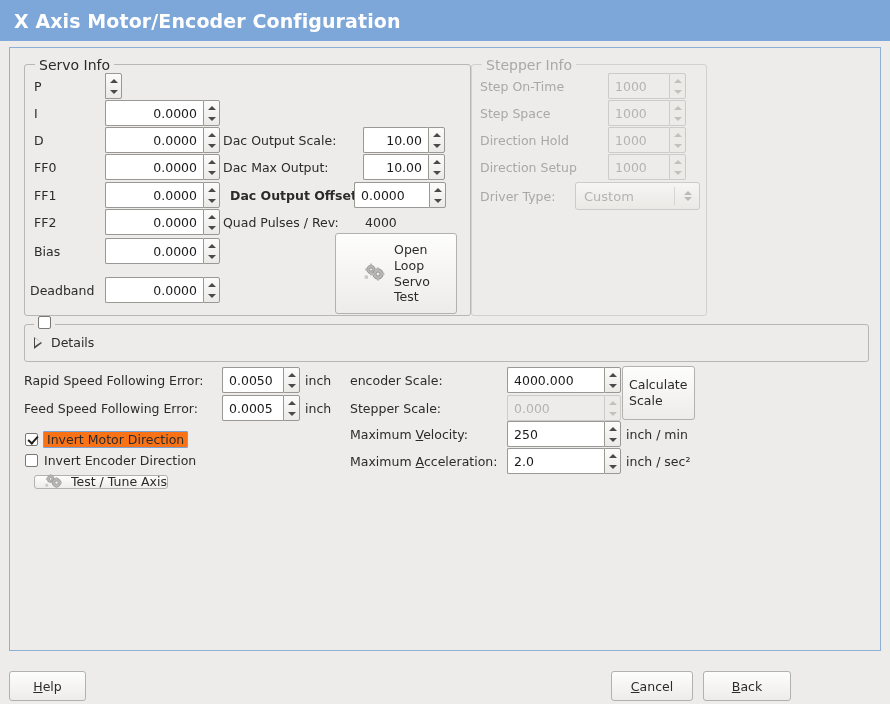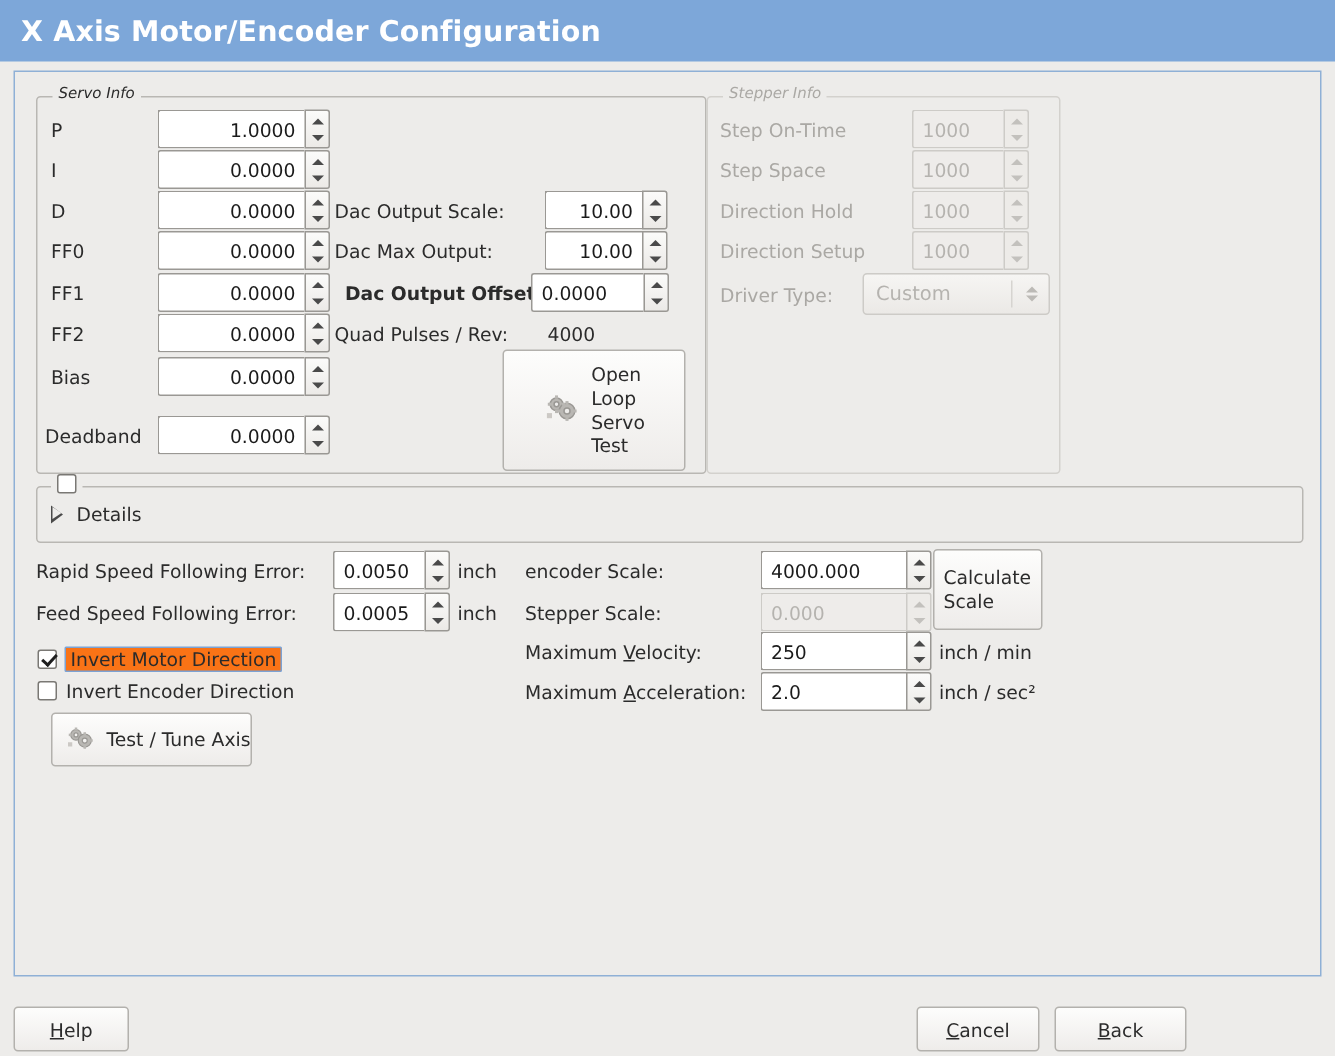--- a/index.html
+++ b/index.html
@@ -42,23 +42,22 @@
   .groupframe {
     position: absolute;
     border: 1px solid #b9b7b3;
     border-radius: 3px;
   }
   .grouptitle {
     position: absolute;
     top: -8px; left: 10px;
     background: #edecea;
     padding: 0 4px;
-    font-size: 10px;
+    font-size: 14px;
     color: #2b2b2b;
-    font-style: italic;
   }
   .grouptitle.disabled { color: #aaa8a4; }
 
   
   .lbl { position: absolute; white-space: nowrap; font-size: 12.5px; color:#2b2b2b; }
   .lbl.dim { color: #aaa8a4; }
 
   
   .spin {
     position: absolute;
@@ -254,21 +253,20 @@
   <span class="lbl" style="left:24px; top:31px;">P</span>
   <span class="lbl" style="left:24px; top:58px;">I</span>
   <span class="lbl" style="left:24px; top:85px;">D</span>
   <span class="lbl" style="left:24px; top:112px;">FF0</span>
   <span class="lbl" style="left:24px; top:140px;">FF1</span>
   <span class="lbl" style="left:24px; top:167px;">FF2</span>
   <span class="lbl" style="left:24px; top:196px;">Bias</span>
   <span class="lbl" style="left:20px; top:235px;">Deadband</span>
 
   <div class="spin right" style="left:95px; top:25px; width:115px;">
-    <div class="field">1.0000</div>
     <div class="btns">
         <span class="up"></span>
         <span class="dn"></span>
       </div>
   </div>
   <div class="spin right" style="left:95px; top:52px; width:115px;">
     <div class="field">0.0000</div>
     <div class="btns">
         <span class="up"></span>
         <span class="dn"></span>
@@ -459,21 +457,21 @@
 
   <div class="cbox" style="left:15px; top:383px;">
     <span class="box checked"></span>
     <span class="ctext hl">Invert Motor Direction</span>
   </div>
   <div class="cbox" style="left:15px; top:405px;">
     <span class="box"></span>
     <span class="ctext">Invert Encoder Direction</span>
   </div>
 
-  <div class="btn bigbtn" style="left:24px; top:427px; width:134px; height:36px; justify-content:flex-end; padding-left:8px;">
+  <div class="btn bigbtn" style="left:24px; top:427px; width:134px; height:14px; justify-content:flex-end; padding-left:8px;">
     <span class="gear-ico">
       <svg width="22" height="20" viewBox="0 0 26 24">
         <g fill="#b9b7b3" stroke="#9a9894" stroke-width="1">
           <circle cx="9" cy="9.5" r="4.2"></circle>
           <circle cx="9" cy="9.5" r="1.6" fill="#f2f1ef"></circle>
           <circle cx="16" cy="14" r="5.2"></circle>
           <circle cx="16" cy="14" r="2" fill="#f2f1ef"></circle>
         </g>
         <g fill="#b9b7b3">
           <rect x="8" y="3.6" width="2" height="2.2"></rect>

